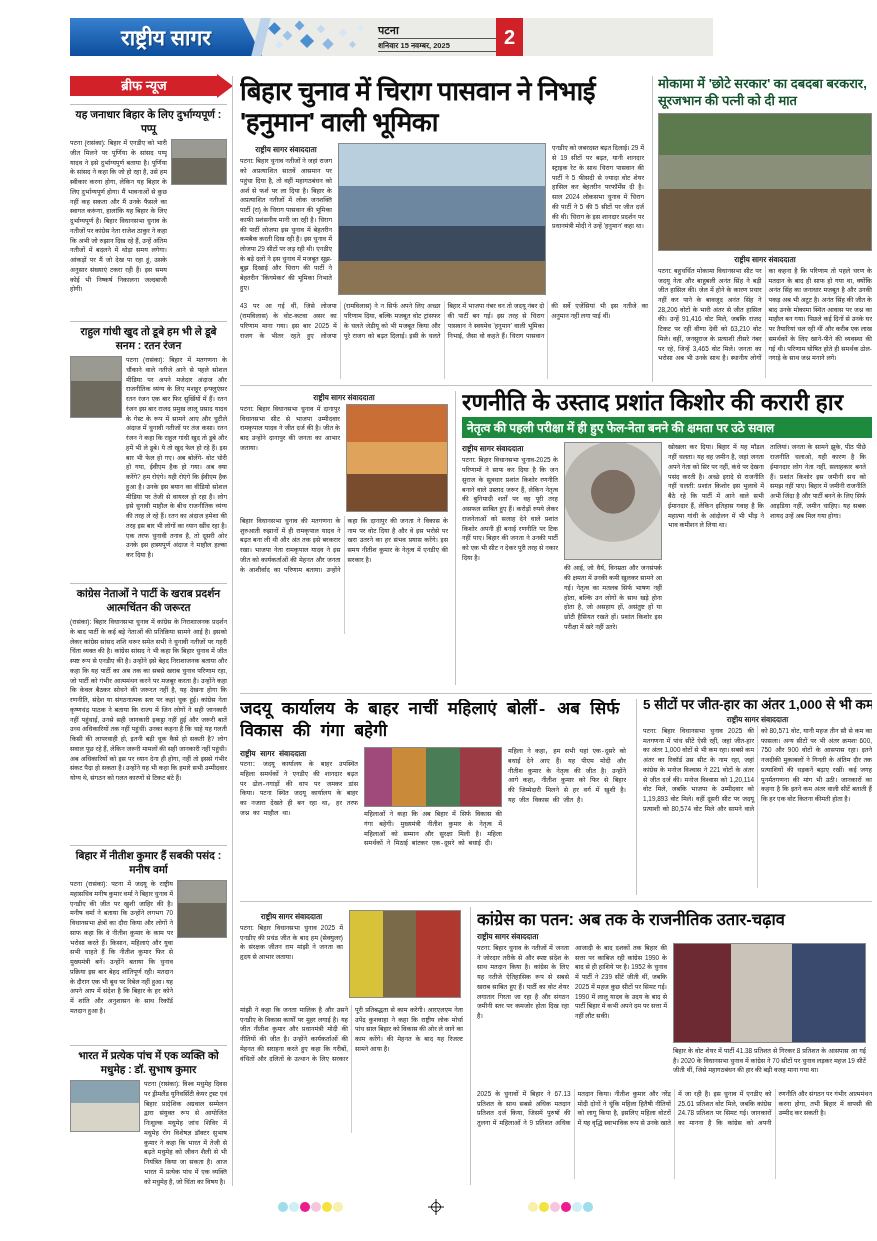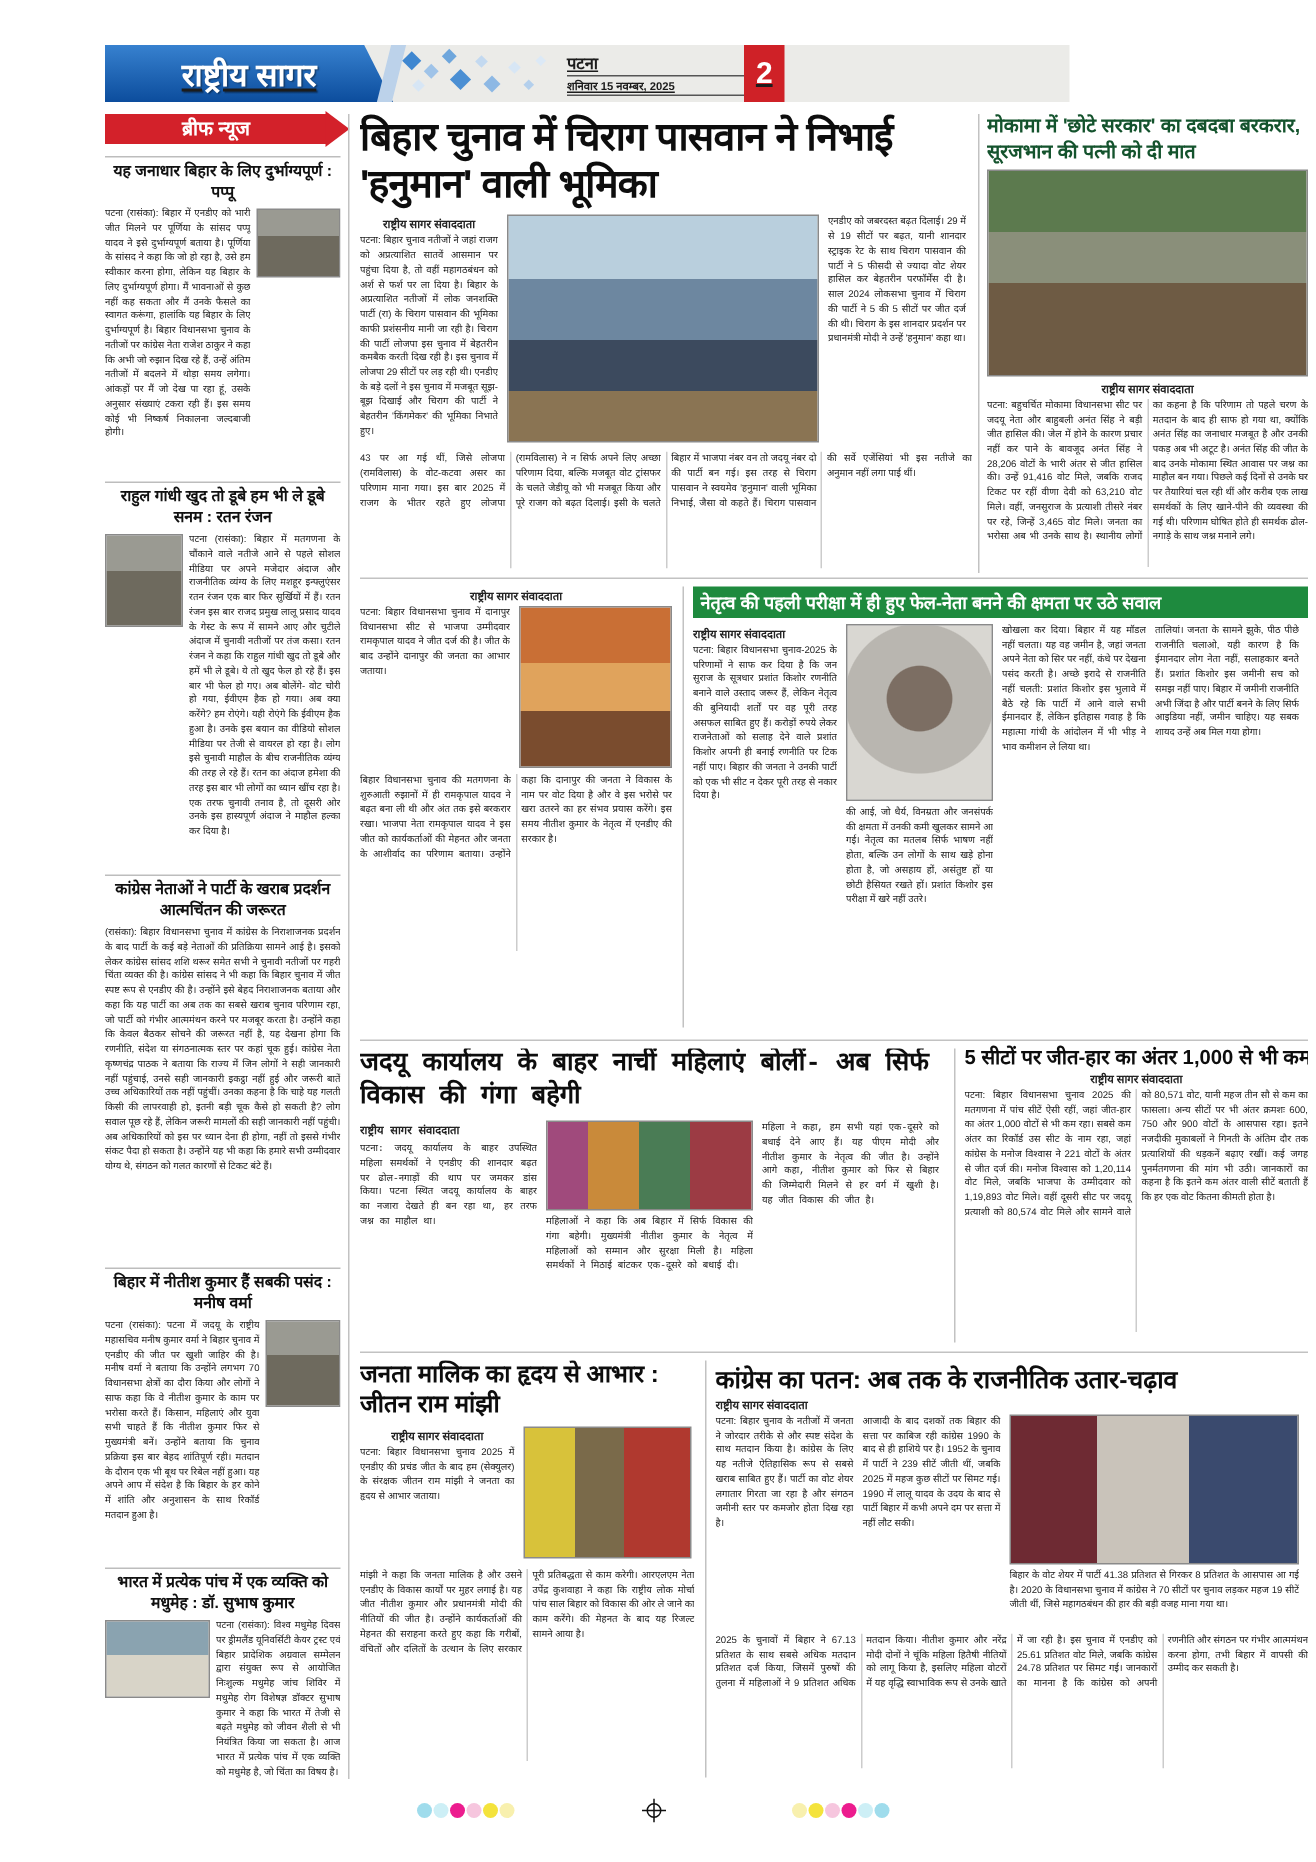--- a/index.html
+++ b/index.html
@@ -4,21 +4,21 @@
 <style>
   :root{
     --accent_red:#cf2127;
     --masthead_blue:#1b5ca8;
     --subhead_green:#1e8a3e;
   }
   html,body{margin:0;padding:0;background:#fff;}
   #page{position:relative;width:877px;height:1241px;background:#fff;overflow:hidden;
         font-family:"Liberation Sans",sans-serif;color:#1c1c1c;}
   
-  #masthead{position:absolute;left:70px;top:30px;width:643px;height:38px;background:#ebebe8;display:flex;align-items:stretch;text-decoration:underline;}
+  #masthead{position:absolute;left:70px;top:18px;width:643px;height:38px;background:#ebebe8;display:flex;align-items:stretch;}
   .brand{width:192px;background:linear-gradient(180deg,#3781cf,#0c4d9d);clip-path:polygon(0 0,90% 0,100% 100%,0 100%);
          color:#fff;font-weight:800;font-size:21px;display:flex;align-items:center;justify-content:center;
          text-shadow:1px 1px 1px rgba(0,0,0,.4);}
   .brand-stripe{width:10px;margin-left:-6px;background:#bcd2ea;transform:skewX(-14deg);}
   .deco{position:relative;width:112px;}
   .dm{position:absolute;display:block;transform:rotate(45deg);}
   .section-title{flex:1;display:flex;align-items:center;justify-content:center;font-size:25px;font-weight:800;color:#111;letter-spacing:1px;}
   .dateblock{width:118px;align-self:center;text-align:left;}
   .dateblock .city{font-size:11px;font-weight:800;border-bottom:1px solid #555;padding-bottom:1px;}
   .dateblock .date{font-size:7.5px;font-weight:700;border-bottom:1px solid #555;padding:1px 0;}
@@ -163,20 +163,21 @@
     <div class="row">
       <div class="body" style="width:100px;height:108px;">पटना: बिहार विधानसभा चुनाव में दानापुर विधानसभा सीट से भाजपा उम्मीदवार रामकृपाल यादव ने जीत दर्ज की है। जीत के बाद उन्होंने दानापुर की जनता का आभार जताया।</div>
       <div class="photo ph-ramkripal" style="width:102px;height:108px;"></div>
     </div>
     <div class="body cols2" style="height:118px;margin-top:4px;">बिहार विधानसभा चुनाव की मतगणना के शुरुआती रुझानों में ही रामकृपाल यादव ने बढ़त बना ली थी और अंत तक इसे बरकरार रखा। भाजपा नेता रामकृपाल यादव ने इस जीत को कार्यकर्ताओं की मेहनत और जनता के आशीर्वाद का परिणाम बताया। उन्होंने कहा कि दानापुर की जनता ने विकास के नाम पर वोट दिया है और वे इस भरोसे पर खरा उतरने का हर संभव प्रयास करेंगे। इस समय नीतीश कुमार के नेतृत्व में एनडीए की सरकार है।</div>
   </div>
 
   <div class="vline" style="left:455px;top:391px;height:294px;"></div>
 
   <div class="art" style="left:462px;top:389px;width:410px;height:296px;">
+    <div class="h-lg">रणनीति के उस्ताद प्रशांत किशोर की करारी हार</div>
     <div class="subhead">नेतृत्व की पहली परीक्षा में ही हुए फेल-नेता बनने की क्षमता पर उठे सवाल</div>
     <div class="row" style="margin-top:4px;">
       <div style="width:96px;">
         <div class="byline" style="text-align:left;">राष्ट्रीय सागर संवाददाता</div>
         <div class="body" style="height:210px;">पटना: बिहार विधानसभा चुनाव-2025 के परिणामों ने साफ कर दिया है कि जन सुराज के सूत्रधार प्रशांत किशोर रणनीति बनाने वाले उस्ताद जरूर हैं, लेकिन नेतृत्व की बुनियादी शर्तों पर वह पूरी तरह असफल साबित हुए हैं। करोड़ों रुपये लेकर राजनेताओं को सलाह देने वाले प्रशांत किशोर अपनी ही बनाई रणनीति पर टिक नहीं पाए। बिहार की जनता ने उनकी पार्टी को एक भी सीट न देकर पूरी तरह से नकार दिया है।</div>
       </div>
       <div style="width:98px;">
         <div class="photo ph-pk" style="width:98px;height:118px;"></div>
         <div class="body" style="height:100px;margin-top:3px;">की आई, जो धैर्य, विनम्रता और जनसंपर्क की क्षमता में उनकी कमी खुलकर सामने आ गई। नेतृत्व का मतलब सिर्फ भाषण नहीं होता, बल्कि उन लोगों के साथ खड़े होना होता है, जो असहाय हों, असंतुष्ट हों या छोटी हैसियत रखते हों। प्रशांत किशोर इस परीक्षा में खरे नहीं उतरे।</div>
       </div>
@@ -206,21 +207,20 @@
 
   <div class="art" style="left:643px;top:695px;width:229px;height:200px;">
     <div class="h-one" style="font-size:13.5px;text-align:center;">5 सीटों पर जीत-हार का अंतर 1,000 से भी कम वोट</div>
     <div class="byline">राष्ट्रीय सागर संवाददाता</div>
     <div class="body cols2" style="height:162px;">पटना: बिहार विधानसभा चुनाव 2025 की मतगणना में पांच सीटें ऐसी रहीं, जहां जीत-हार का अंतर 1,000 वोटों से भी कम रहा। सबसे कम अंतर का रिकॉर्ड उस सीट के नाम रहा, जहां कांग्रेस के मनोज विश्वास ने 221 वोटों के अंतर से जीत दर्ज की। मनोज विश्वास को 1,20,114 वोट मिले, जबकि भाजपा के उम्मीदवार को 1,19,893 वोट मिले। वहीं दूसरी सीट पर जदयू प्रत्याशी को 80,574 वोट मिले और सामने वाले को 80,571 वोट, यानी महज तीन सौ से कम का फासला। अन्य सीटों पर भी अंतर क्रमशः 600, 750 और 900 वोटों के आसपास रहा। इतने नजदीकी मुकाबलों ने गिनती के अंतिम दौर तक प्रत्याशियों की धड़कनें बढ़ाए रखीं। कई जगह पुनर्मतगणना की मांग भी उठी। जानकारों का कहना है कि इतने कम अंतर वाली सीटें बताती हैं कि हर एक वोट कितना कीमती होता है।</div>
   </div>
 
   <div class="hline" style="left:240px;top:901px;width:632px;"></div>
 
   <div class="art" style="left:240px;top:907px;width:223px;height:278px;">
-    <div class="h-md" style="font-size:16px;">जनता मालिक का हृदय से आभार : जीतन राम मांझी</div>
     <div class="row" style="margin-top:3px;">
       <div style="width:103px;">
         <div class="byline">राष्ट्रीय सागर संवाददाता</div>
         <div class="body" style="height:78px;">पटना: बिहार विधानसभा चुनाव 2025 में एनडीए की प्रचंड जीत के बाद हम (सेक्युलर) के संरक्षक जीतन राम मांझी ने जनता का हृदय से आभार जताया।</div>
       </div>
       <div class="photo ph-manjhi" style="width:112px;height:88px;"></div>
     </div>
     <div class="body cols2" style="height:128px;margin-top:4px;">मांझी ने कहा कि जनता मालिक है और उसने एनडीए के विकास कार्यों पर मुहर लगाई है। यह जीत नीतीश कुमार और प्रधानमंत्री मोदी की नीतियों की जीत है। उन्होंने कार्यकर्ताओं की मेहनत की सराहना करते हुए कहा कि गरीबों, वंचितों और दलितों के उत्थान के लिए सरकार पूरी प्रतिबद्धता से काम करेगी। आरएलएम नेता उपेंद्र कुशवाहा ने कहा कि राष्ट्रीय लोक मोर्चा पांच साल बिहार को विकास की ओर ले जाने का काम करेंगे। की मेहनत के बाद यह रिजल्ट सामने आया है।</div>
   </div>
 

